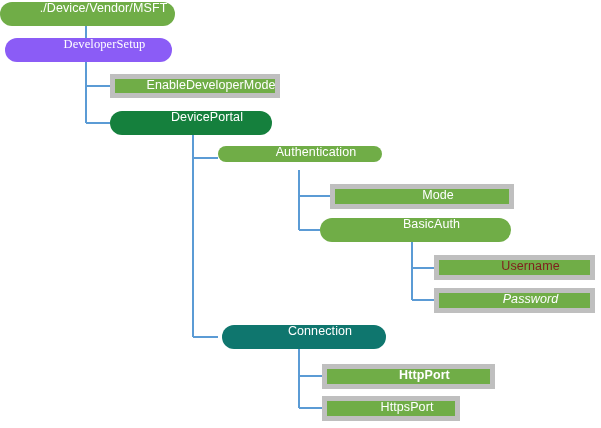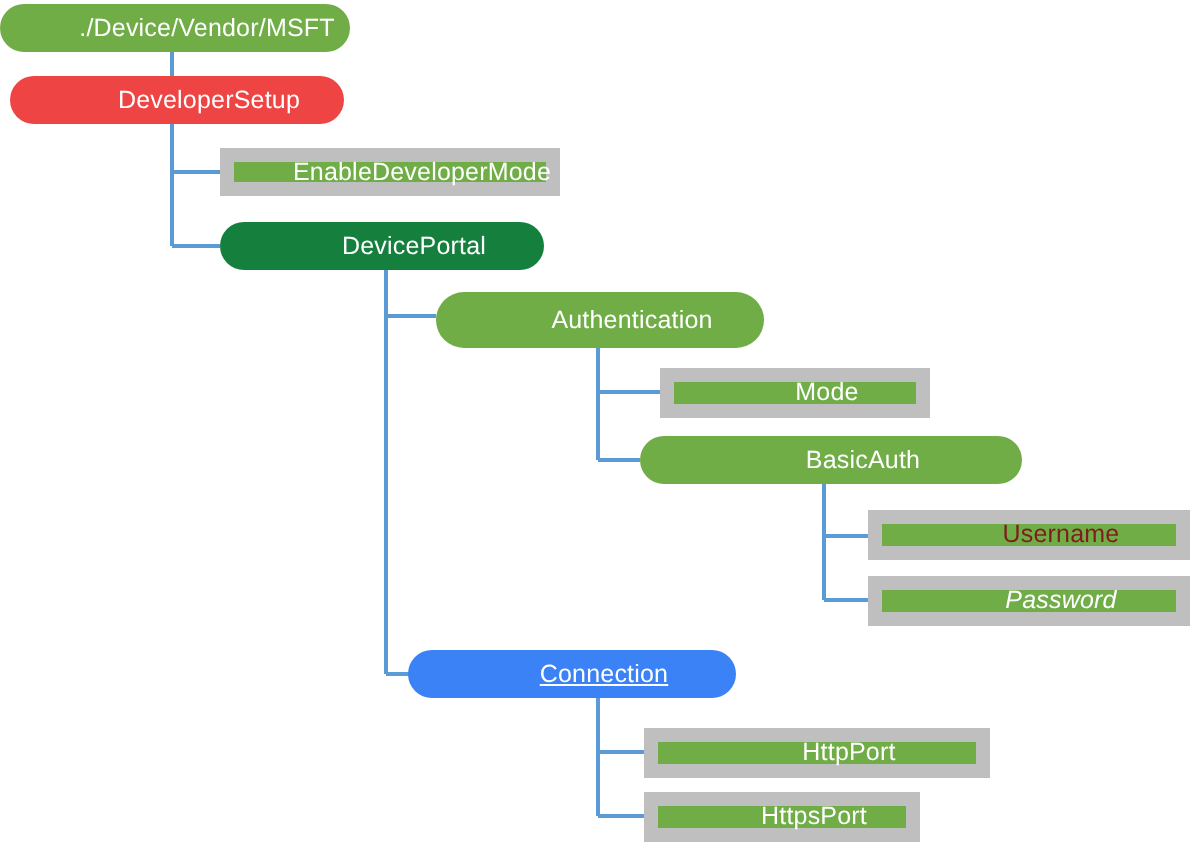--- a/index.html
+++ b/index.html
@@ -21,35 +21,35 @@
     top: 0;
     width: 601px;
     height: 428px;
   }
   .node {
     position: absolute;
     box-sizing: border-box;
     background: #70ad47;
     color: #ffffff;
     display: flex;
-    align-items: center;
+    align-items: flex-start;
     justify-content: center;
     font-size: 12.5px;
     line-height: 1;
     letter-spacing: 0.1px;
     white-space: nowrap;
     z-index: 2;
     padding-left: 32px;
   }
   .node.pill {
     border-radius: 999px;
   }
   .node.rect {
     border-radius: 0;
-    border: 7px solid #4c1d95;
+    border: 5px solid #4c1d95;
   }
   .node-label {
     pointer-events: none;
   }
 </style>
 </head>
 <body>
 
 <div id="canvas">
   <svg id="connector-layer" viewBox="0 0 601 428" width="601" height="428" xmlns="http://www.w3.org/2000/svg">
@@ -67,47 +67,47 @@
       <path d="M 412 268 L 434 268" stroke="#5b9bd5" stroke-width="2" fill="none" stroke-linecap="butt"></path>
       <path d="M 412 300 L 434 300" stroke="#5b9bd5" stroke-width="2" fill="none" stroke-linecap="butt"></path>
       <path d="M 299 349 L 299 408" stroke="#5b9bd5" stroke-width="2" fill="none" stroke-linecap="butt"></path>
       <path d="M 299 376 L 322 376" stroke="#5b9bd5" stroke-width="2" fill="none" stroke-linecap="butt"></path>
       <path d="M 299 408 L 322 408" stroke="#5b9bd5" stroke-width="2" fill="none" stroke-linecap="butt"></path>
     </svg>
   <div id="node-layer">
       <div class="node pill" style="left: 0px; top: 2px; width: 175px; height: 24px; background: rgb(112, 173, 71); color: rgb(255, 255, 255);">
         <span class="node-label">./Device/Vendor/MSFT</span>
       </div>
-      <div class="node pill" style="left: 5px; top: 38px; width: 167px; height: 24px; background: #ef4444; color: rgb(255, 255, 255);">
+      <div class="node pill" style="left: 5px; top: 38px; width: 167px; height: 24px; background: #8b5cf6; color: rgb(255, 255, 255); font-family: Liberation Serif, serif;">
         <span class="node-label">DeveloperSetup</span>
       </div>
       <div class="node rect" style="left: 110px; top: 74px; width: 170px; height: 24px; background: rgb(112, 173, 71); color: rgb(255, 255, 255); border-color: rgb(191, 191, 191);">
         <span class="node-label">EnableDeveloperMode</span>
       </div>
       <div class="node pill" style="left: 110px; top: 111px; width: 162px; height: 24px; background: #15803d; color: rgb(255, 255, 255);">
         <span class="node-label">DevicePortal</span>
       </div>
-      <div class="node pill" style="left: 218px; top: 146px; width: 164px; height: 28px; background: rgb(112, 173, 71); color: rgb(255, 255, 255);">
+      <div class="node pill" style="left: 218px; top: 146px; width: 164px; height: 16px; background: rgb(112, 173, 71); color: rgb(255, 255, 255);">
         <span class="node-label">Authentication</span>
       </div>
-      <div class="node rect" style="left: 330px; top: 184px; width: 135px; height: 25px; background: rgb(112, 173, 71); color: rgb(255, 255, 255); border-color: rgb(191, 191, 191);">
+      <div class="node rect" style="left: 330px; top: 184px; width: 184px; height: 25px; background: rgb(112, 173, 71); color: rgb(255, 255, 255); border-color: rgb(191, 191, 191);">
         <span class="node-label">Mode</span>
       </div>
       <div class="node pill" style="left: 320px; top: 218px; width: 191px; height: 24px; background: rgb(112, 173, 71); color: rgb(255, 255, 255);">
         <span class="node-label">BasicAuth</span>
       </div>
       <div class="node rect" style="left: 434px; top: 255px; width: 161px; height: 25px; background: rgb(112, 173, 71); color: #7f1d1d; border-color: rgb(191, 191, 191);">
         <span class="node-label">Username</span>
       </div>
       <div class="node rect" style="left: 434px; top: 288px; width: 161px; height: 25px; background: rgb(112, 173, 71); color: rgb(255, 255, 255); border-color: rgb(191, 191, 191); font-style: italic;">
         <span class="node-label">Password</span>
       </div>
-      <div class="node pill" style="left: 204px; top: 325px; width: 164px; height: 24px; background: #3b82f6; color: rgb(255, 255, 255); text-decoration: underline;">
+      <div class="node pill" style="left: 222px; top: 325px; width: 164px; height: 24px; background: #0f766e; color: rgb(255, 255, 255);">
         <span class="node-label">Connection</span>
       </div>
-      <div class="node rect" style="left: 322px; top: 364px; width: 173px; height: 25px; background: rgb(112, 173, 71); color: rgb(255, 255, 255); border-color: rgb(191, 191, 191);">
+      <div class="node rect" style="left: 322px; top: 364px; width: 173px; height: 25px; background: rgb(112, 173, 71); color: rgb(255, 255, 255); border-color: rgb(191, 191, 191); font-weight: bold;">
         <span class="node-label">HttpPort</span>
       </div>
       <div class="node rect" style="left: 322px; top: 396px; width: 138px; height: 25px; background: rgb(112, 173, 71); color: rgb(255, 255, 255); border-color: rgb(191, 191, 191);">
         <span class="node-label">HttpsPort</span>
       </div>
     </div>
 </div>
 
 </body></html>

